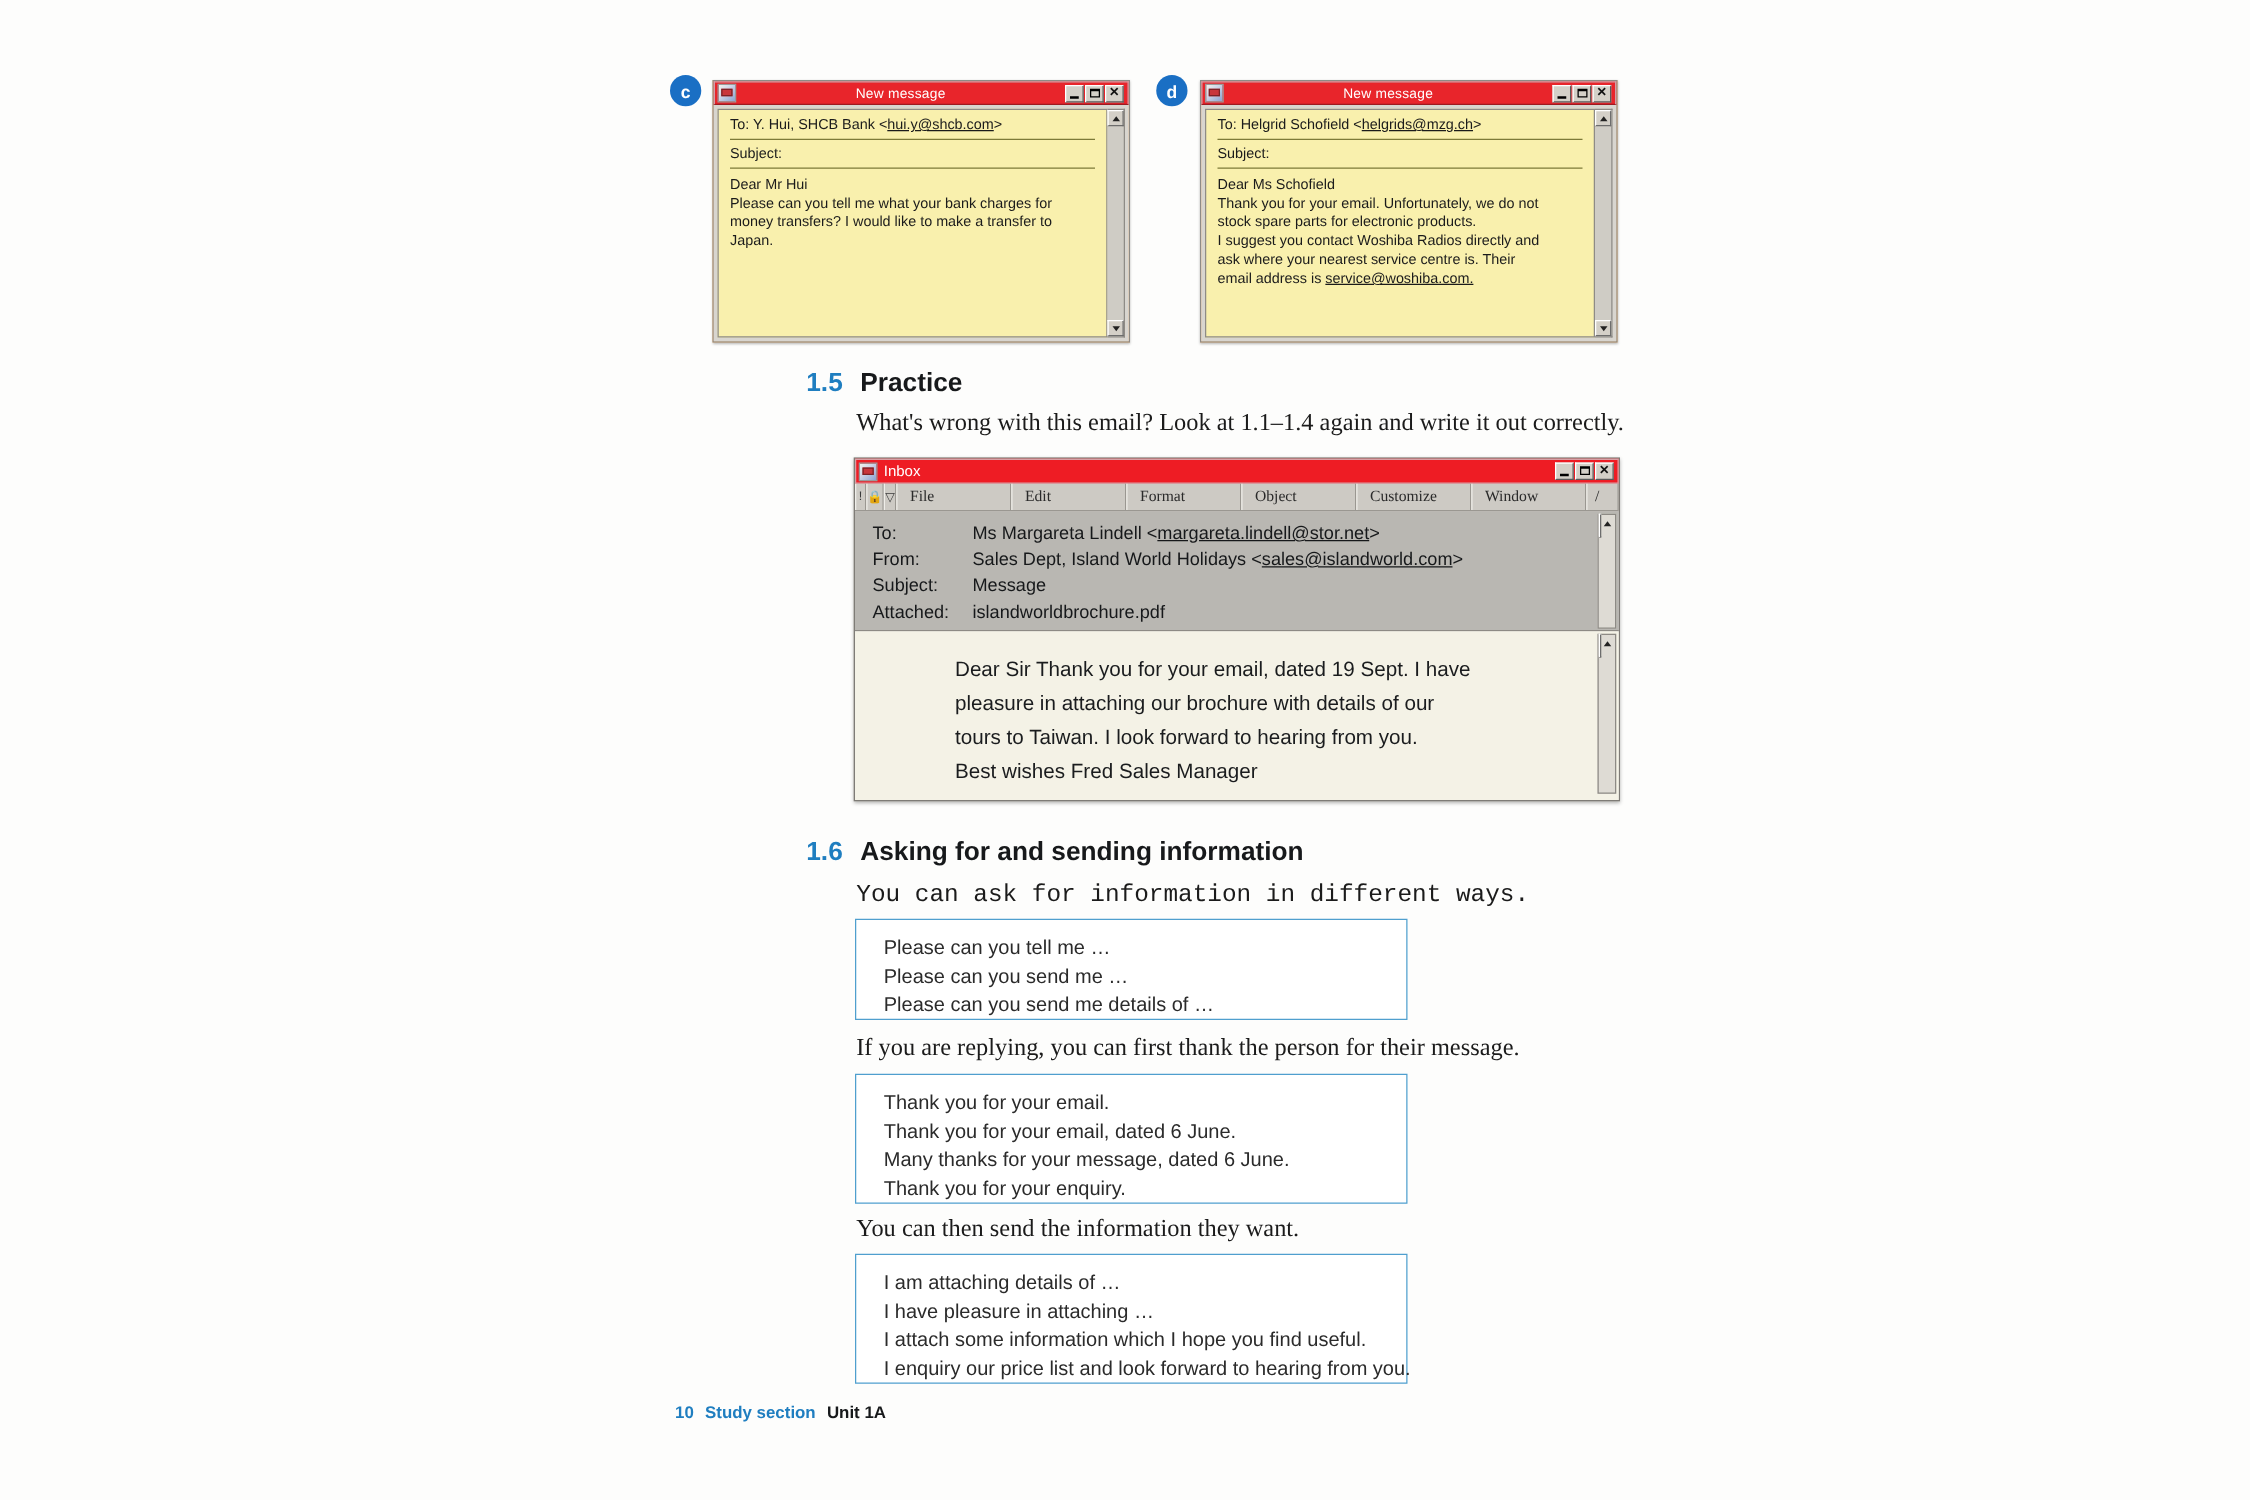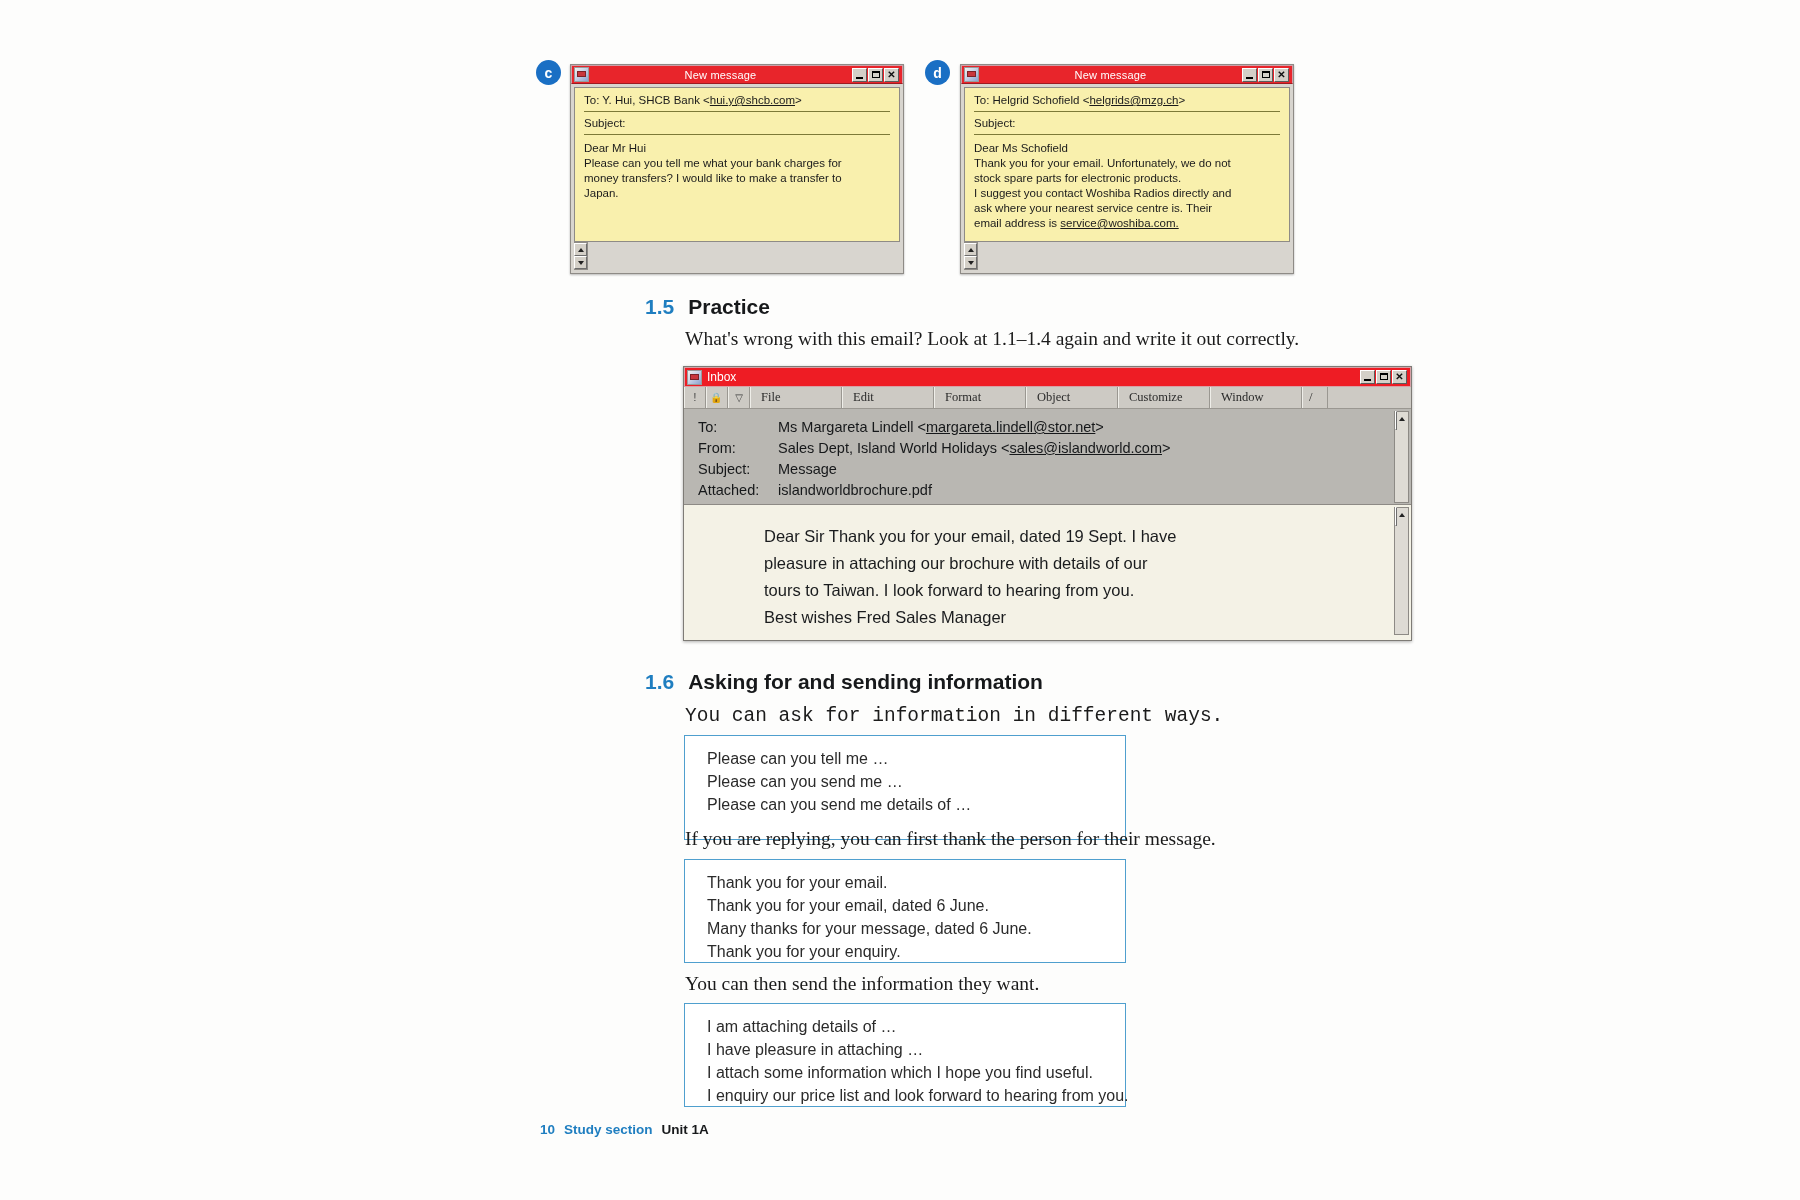--- a/index.html
+++ b/index.html
@@ -105,21 +105,20 @@
     font-weight: bold;
     font-size: 10px;
     line-height: 11px;
   }
   .win-body {
     background: #d8d5cf;
     padding: 3px;
     box-sizing: border-box;
     height: calc(100% - 19px);
     display: flex;
-    flex-direction: column;
   }
   .mail-pane {
     flex: 1 1 auto;
     background: #f9f0ad;
     border: 1px solid #8e8b86;
     box-sizing: border-box;
     padding: 6px 9px 4px 9px;
     overflow: hidden;
   }
   .mail-line-to, .mail-line-subject {
@@ -430,21 +429,21 @@
       </div>
     </div>
   </div>
 
   <div class="sec-heading" style="left:645px; top:295px;">
     <span class="sec-num">1.5</span>
     <span class="sec-title">Practice</span>
   </div>
   <div class="prose" style="left:685px; top:328px;">What's wrong with this email? Look at 1.1–1.4 again and write it out correctly.</div>
 
-  <div id="inbox-window" style="left:683px; top:366px; width:729px; height:275px;">
+  <div id="inbox-window" style="left:683px; top:366px; width:613px; height:275px;">
     <div class="inbox-titlebar">
       <span class="win-appicon"></span>
       <span class="inbox-title">Inbox</span>
       <span class="win-btns">
         <span class="win-btn min"></span>
         <span class="win-btn max"></span>
         <span class="win-btn close">✕</span>
       </span>
     </div>
 
@@ -494,21 +493,21 @@
     </div>
   </div>
 
   <div class="sec-heading" style="left:645px; top:670px;">
     <span class="sec-num">1.6</span>
     <span class="sec-title">Asking for and sending information</span>
   </div>
 
   <div class="prose" style="left:685px; top:705px;font-family:Liberation Mono, monospace;">You can ask for information in different ways.</div>
 
-  <div class="phrase-box" style="left:684px; top:735px; width:442px; height:105px;">
+  <div class="phrase-box" style="left:684px; top:735px; width:442px; height:81px;">
     <div class="phrase-line">Please can you tell me …</div>
     <div class="phrase-line">Please can you send me …</div>
     <div class="phrase-line">Please can you send me details of …</div>
   </div>
 
   <div class="prose" style="left:685px; top:828px;">If you are replying, you can first thank the person for their message.</div>
 
   <div class="phrase-box" style="left:684px; top:859px; width:442px; height:104px;">
     <div class="phrase-line">Thank you for your email.</div>
     <div class="phrase-line">Thank you for your email, dated 6 June.</div>

